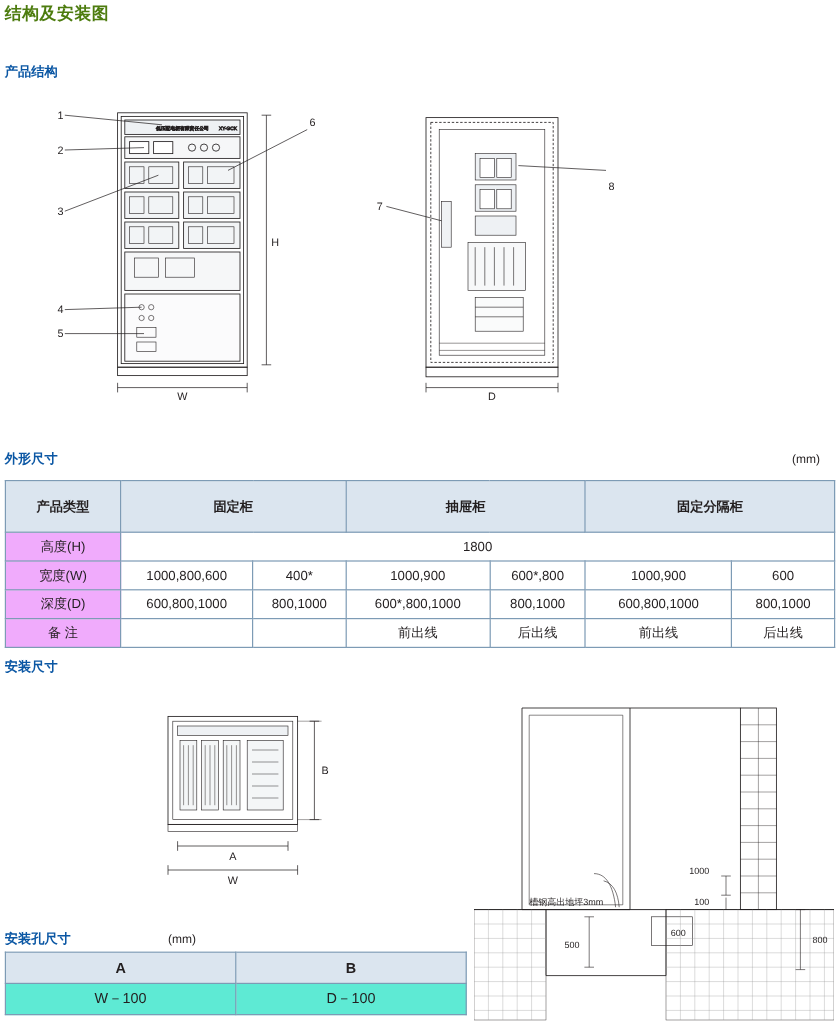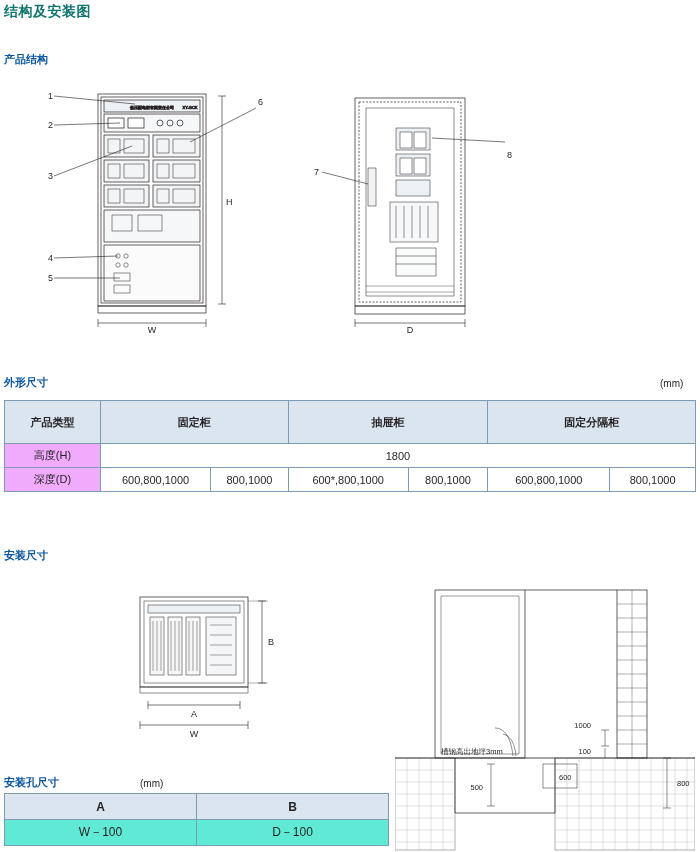--- a/index.html
+++ b/index.html
@@ -7,21 +7,21 @@
     margin: 0; padding: 0;
     width: 700px; height: 852px;
     background: #ffffff;
     font-family: "Liberation Sans", "DejaVu Sans", sans-serif;
     color: #231f20;
   }
   .page { position: relative; width: 700px; height: 852px; overflow: hidden; }
 
   .title-main {
     position: absolute; left: 4px; top: 3px;
-    font-size: 14px; font-weight: bold; color: #0f766e;
+    font-size: 14px; font-weight: bold; color: #4d7c0f;
     letter-spacing: 0.5px;
   }
   .section-label {
     position: absolute;
     font-size: 11px; font-weight: bold; color: #0b57a4;
   }
   .unit-label {
     position: absolute; font-size: 10px; color: #231f20;
   }
 
@@ -229,27 +229,45 @@
         <th colspan="2" style="width:200px;">抽屉柜</th>
         <th colspan="2" style="width:208px;margin-top:16px;">固定分隔柜</th>
       </tr>
     </thead>
     <tbody>
       <tr>
         <td class="lbl">高度(H)</td>
         <td colspan="6">1800</td>
       </tr>
       <tr>
+        <td class="lbl">宽度(W)</td>
+        <td>1000,800,600</td>
+        <td>400*</td>
+        <td>1000,900</td>
+        <td>600*,800</td>
+        <td>1000,900</td>
+        <td>600</td>
+      </tr>
+      <tr>
         <td class="lbl">深度(D)</td>
         <td>600,800,1000</td>
         <td>800,1000</td>
         <td>600*,800,1000</td>
         <td>800,1000</td>
         <td>600,800,1000</td>
         <td>800,1000</td>
+      </tr>
+      <tr>
+        <td class="lbl">备    注</td>
+        <td class="blank"></td>
+        <td class="blank"></td>
+        <td>前出线</td>
+        <td>后出线</td>
+        <td>前出线</td>
+        <td>后出线</td>
       </tr>
     </tbody>
   </table>
 
   <div class="section-label" style="left:4px; top:548px;">安装尺寸</div>
 
   <div class="diagram-box" style="left:110px; top:585px;">
     <svg width="220" height="180" viewBox="0 0 220 180">
       <g stroke="#231f20" fill="none" stroke-width="0.7">
         <rect x="30" y="12" width="108" height="90"></rect>

